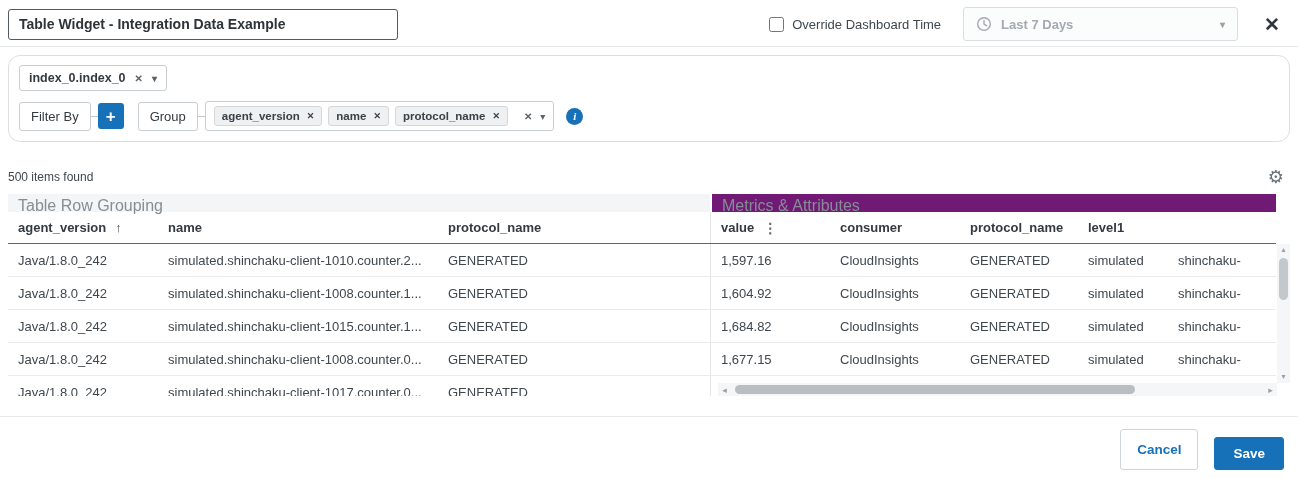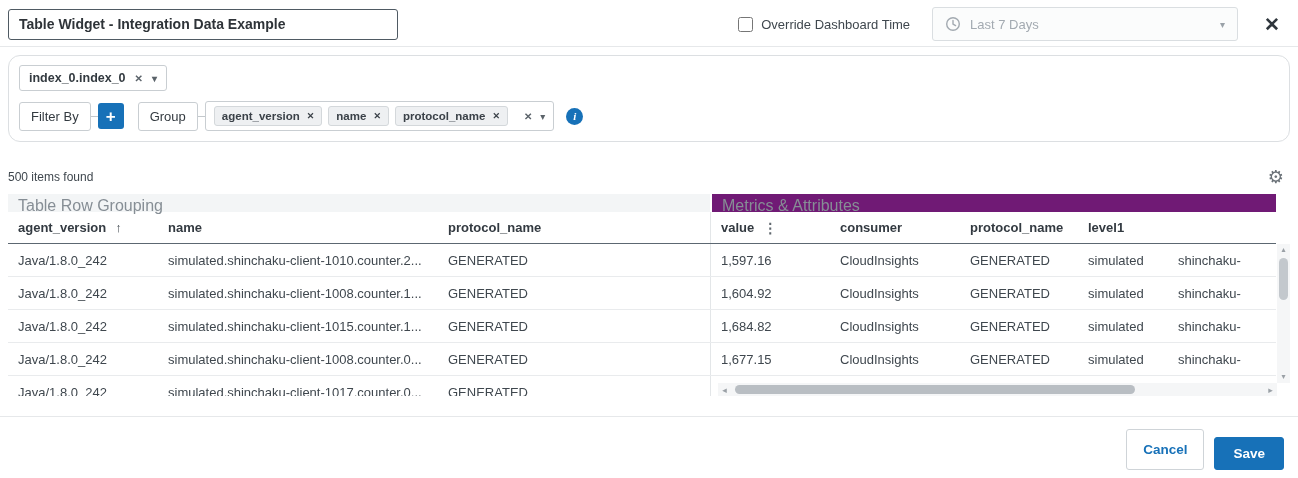--- a/index.html
+++ b/index.html
@@ -7,23 +7,23 @@
     font-family: "Liberation Sans", sans-serif; font-size: 13px; color: #3f474e; }
 
   
   .topbar { display: flex; align-items: center; justify-content: space-between;
     padding: 8px 14px 6px 8px; height: 46px; }
   .title-input { width: 390px; height: 31px; border: 1px solid #4f5a63; border-radius: 3px;
     padding: 0 10px; font: 700 14px "Liberation Sans", sans-serif; color: #2e3338; outline: none; }
   .top-right { display: flex; align-items: center; gap: 22px; }
   .override-wrap { display: flex; align-items: flex-end; gap: 8px; cursor: pointer; }
   .override-wrap input { width: 15px; height: 15px; accent-color: #1771b8; }
-  .time-select { width: 306px; height: 34px; border: 1px solid #dadee1; border-radius: 3px;
+  .time-select { width: 275px; height: 34px; border: 1px solid #dadee1; border-radius: 3px;
     background: #fbfcfc; display: flex; align-items: center; gap: 9px; padding: 0 12px;
-    color: #a3aab1; cursor: default; }
+    color: #a3aab1; cursor: default; font-weight: bold; }
   .time-select .chev { margin-left: auto; font-size: 10px; color: #9aa1a8; }
   .close-x { font-size: 19px; font-weight: 700; color: #2f363c; cursor: pointer;
     line-height: 1; padding: 2px 4px; }
 
   .hr { border-top: 1px solid #e6e8ea; }
 
   
   .query-panel { margin: 8px 8px 0 8px; border: 1px solid #dcdfe2; border-radius: 12px;
     padding: 9px 10px 10px 10px; }
   .dataset-chip { display: inline-flex; align-items: center; gap: 9px;
@@ -82,21 +82,21 @@
   .vthumb { width: 9px; height: 42px; background: #c3c8cd; border-radius: 5px; margin-top: 2px; cursor: grab; }
   .vspacer { flex: 1; }
   .hscroll { position: absolute; left: 710px; right: 13px; bottom: 0; height: 13px;
     background: #f5f6f7; display: flex; align-items: center; }
   .hscroll .arr { font-size: 9px; color: #9aa0a6; width: 13px; text-align: center; cursor: pointer; }
   .hthumb { height: 9px; width: 400px; background: #b9bec3; border-radius: 5px; margin-left: 4px; cursor: grab; }
   .hspacer { flex: 1; }
 
   
   .footer-hr { border-top: 1px solid #e6e8ea; margin-top: 20px; }
-  .footer { display: flex; justify-content: flex-end; gap: 10px; padding: 12px 14px 0 8px; }
+  .footer { display: flex; justify-content: flex-end; gap: 16px; padding: 12px 14px 0 8px; }
   .btn-cancel { background: #fff; border: 1px solid #cfd4d8; border-radius: 3px; color: #1771b8;
     font: 700 13.5px "Liberation Sans", sans-serif; padding: 8px 16px; cursor: pointer; }
   .btn-save { background: #1771b8; border: 1px solid #1771b8; border-radius: 3px; color: #fff;
     font: 700 13.5px "Liberation Sans", sans-serif; padding: 8px 18px; cursor: pointer; margin-top: 8px; }
 </style>
 </head>
 <body>
 
 <div class="topbar">
   <input class="title-input" type="text" value="Table Widget - Integration Data Example" style="">

